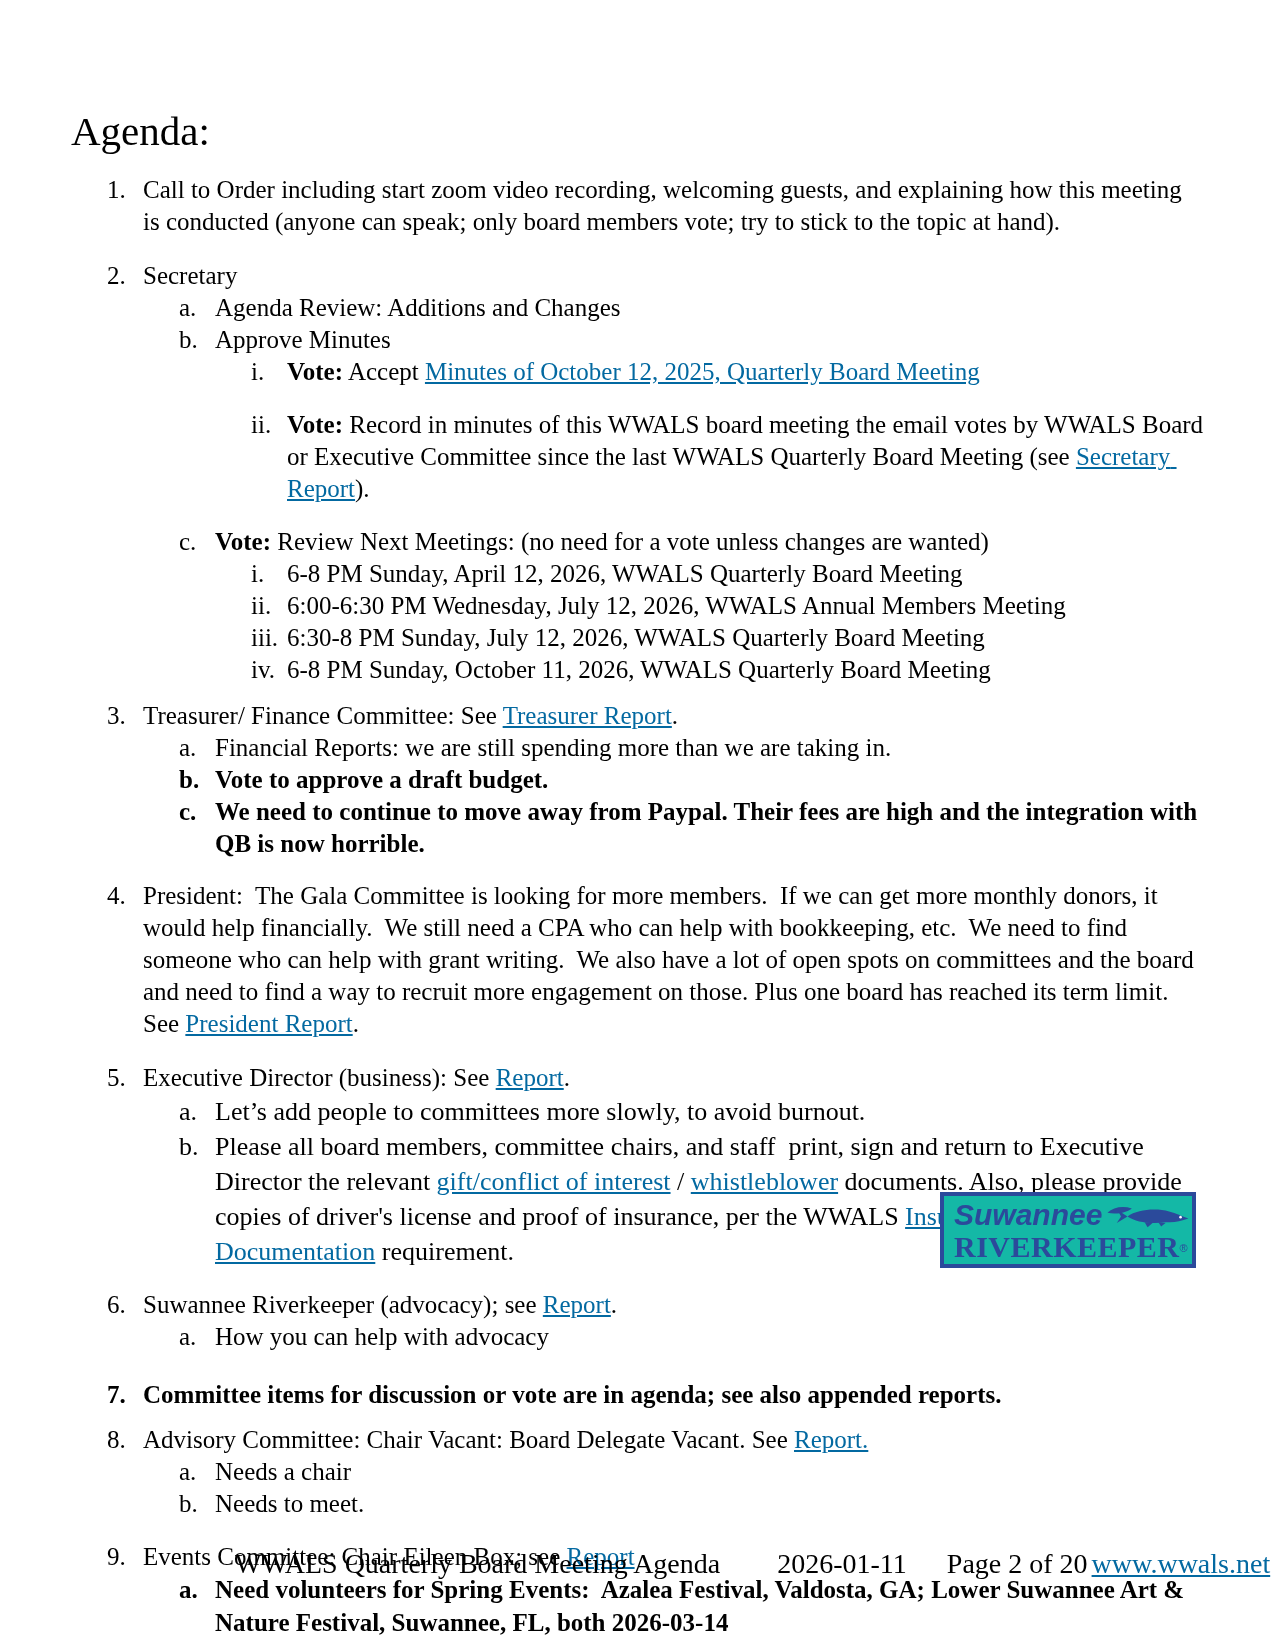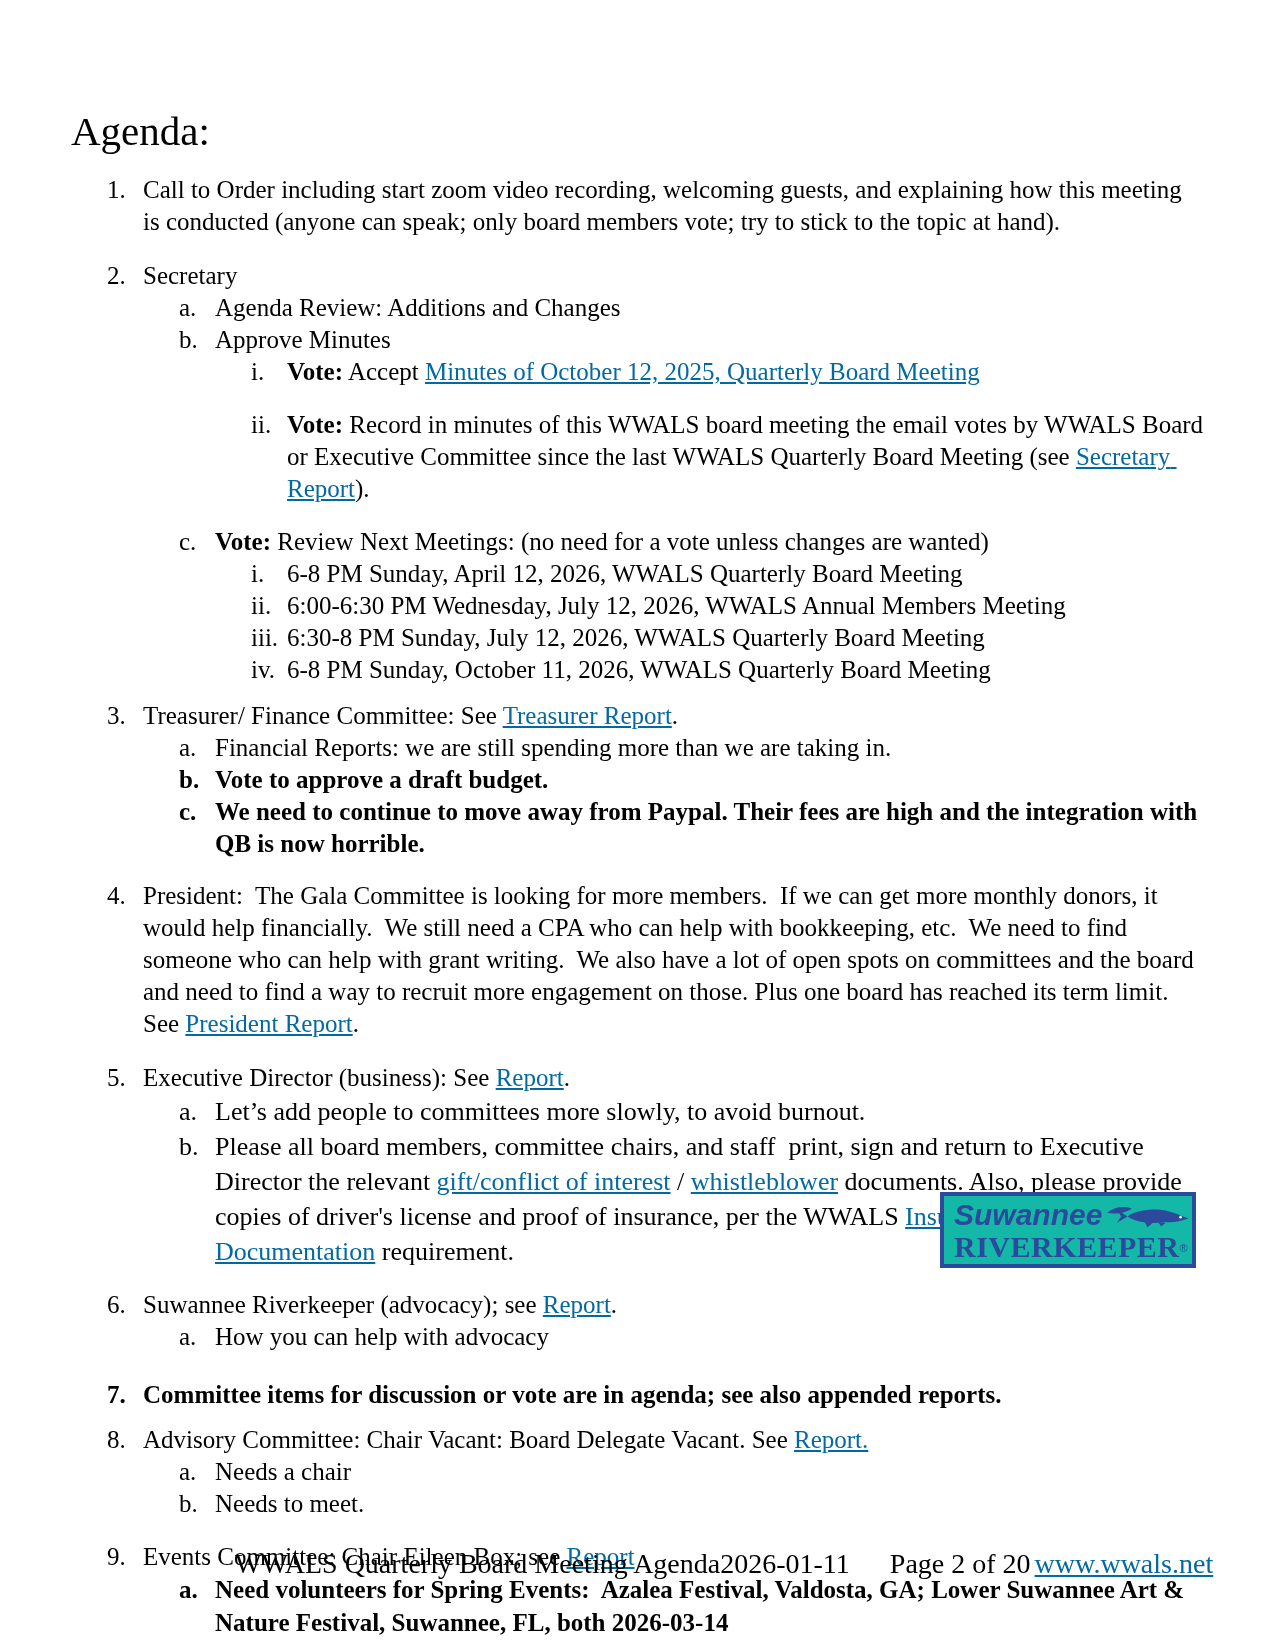--- a/index.html
+++ b/index.html
@@ -46,21 +46,21 @@
   .lnk{color:#0369a1;text-decoration:underline;cursor:pointer;}
   .footer{
     position:absolute;
     left:235px;
     top:1549px;
     font-size:28px;
     line-height:30px;
     display:flex;
     white-space:pre;
   }
-  .f-date{}
+  .f-date{margin-left:57px;}
   .f-page{margin-left:40px;}
   .f-url{margin-left:4px;}
   .logo{
     position:absolute;
     left:940px;
     top:1192px;
     width:256px;
     height:76px;
     box-sizing:border-box;
     border:4px solid #2b4a9b;

